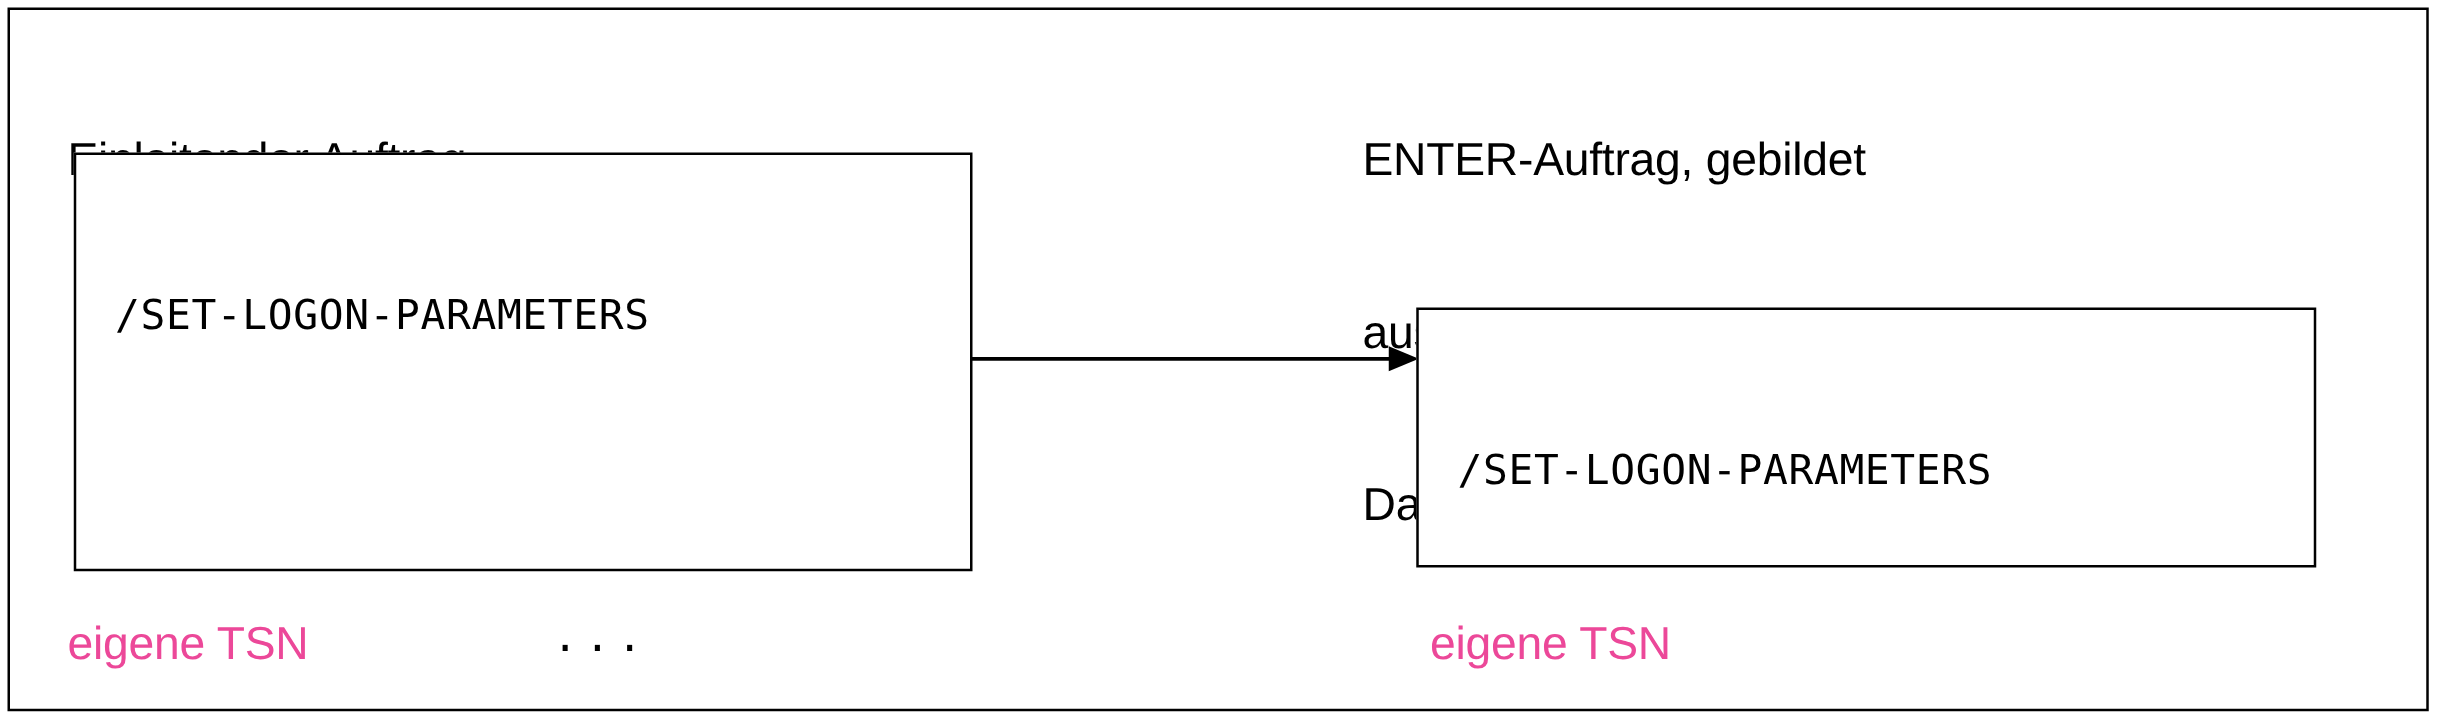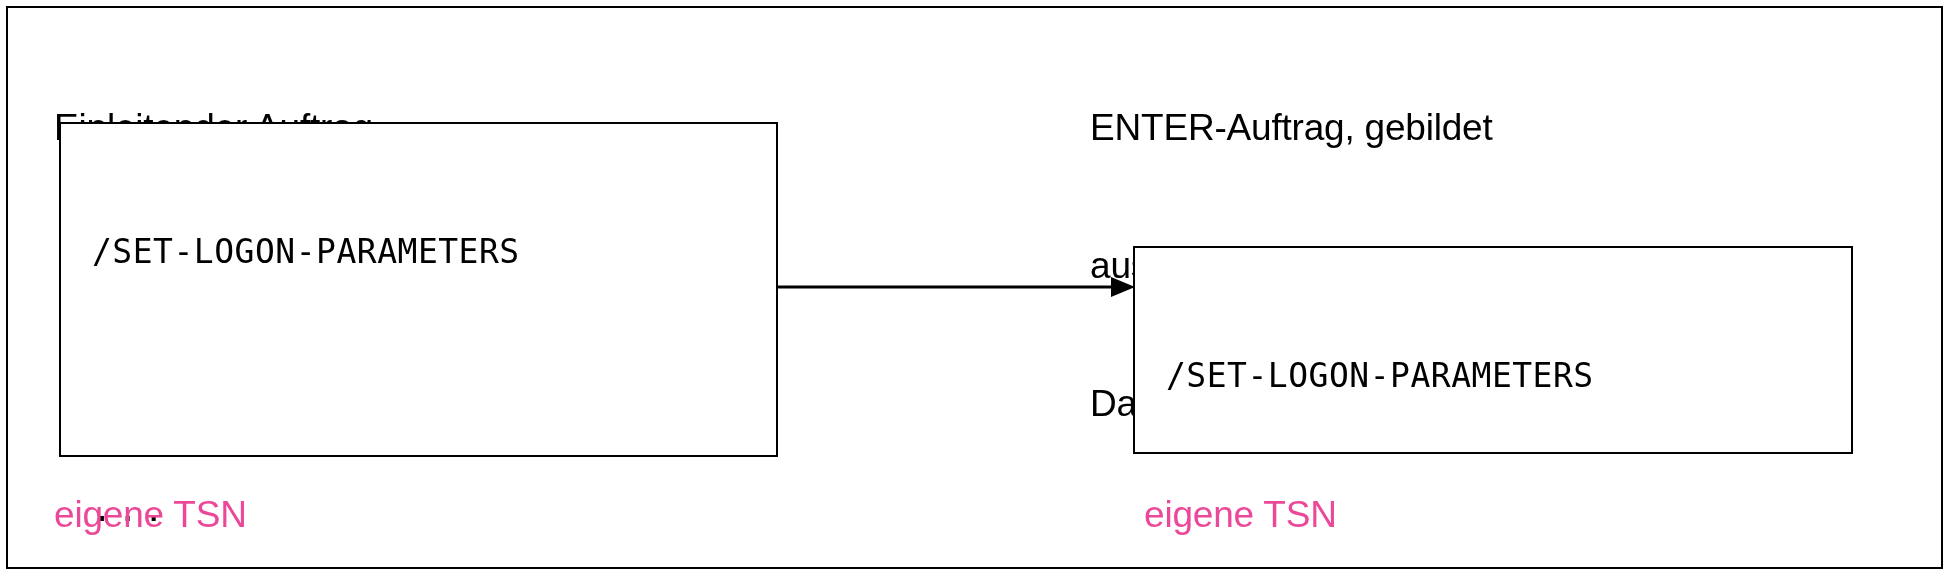--- a/index.html
+++ b/index.html
@@ -83,20 +83,21 @@
     left: 31px;
     top: 20px;
   }
   #right-code-lines {
     left: 31px;
     top: 20px;
   }
   .code-line {
     display: block;
     height: 43px;
+    text-align: right;
   }
   .code-line.blank { visibility: hidden; }
   .code-line.dots {
     font-size: 33px;
     letter-spacing: 6px;
   }
 
   
   #flow-arrow {
     position: absolute;

